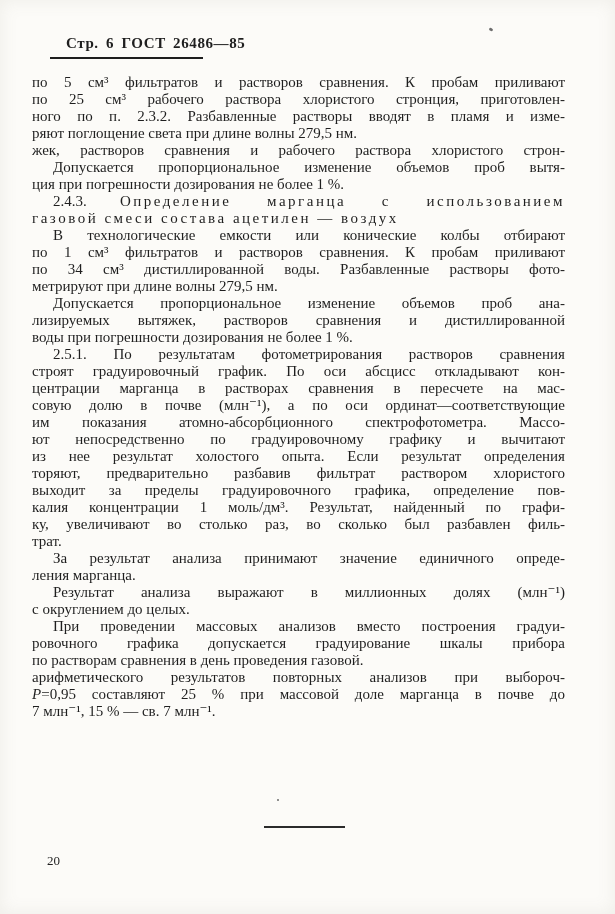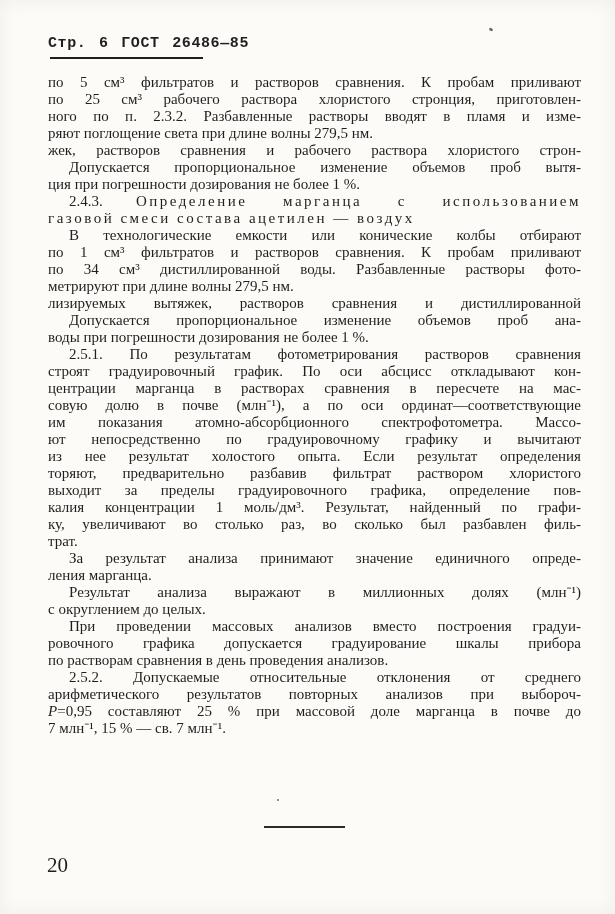--- a/index.html
+++ b/index.html
@@ -11,43 +11,42 @@
     position: relative;
     width: 615px;
     height: 914px;
     background: var(--paper, #fcfbf8);
     color: var(--ink, #1f1f1f);
     overflow: hidden;
     box-shadow: inset 0 0 18px rgba(120,115,100,0.10);
   }
   .running-header {
     position: absolute;
-    left: 48px;
+    left: 66px;
     top: 35px;
-    font-family: Liberation Mono, monospace;
+    font-family: Liberation Serif, serif;
     font-weight: 700;
     font-size: 15px;
     letter-spacing: 0.6px;
     word-spacing: 3px;
     white-space: nowrap;
   }
   .header-rule {
     position: absolute;
     left: 50px;
     top: 57px;
     width: 153px;
     height: 2px;
     background: #1e1e1e;
   }
   .doc-body {
     position: absolute;
-    left: 48px;
+    left: 32px;
     top: 74px;
     width: 533px;
-    font-family: Liberation Serif, serif;
   }
   .line {
     font-size: 15px;
     line-height: 17px;
     height: 17px;
     white-space: normal;
     overflow: visible;
   }
   .line.just {
     text-align: justify;
@@ -62,21 +61,21 @@
     left: 264px;
     top: 826px;
     width: 81px;
     height: 2px;
     background: #2b2b2b;
   }
   .page-number {
     position: absolute;
     left: 47px;
     top: 853px;
-    font-size: 21px;
+    font-size: 13px;
   }
   .speck {
     position: absolute;
     background: #6d6d6d;
     border-radius: 50%;
   }
   .speck-1 { left: 489px; top: 28px; width: 4px; height: 3px; transform: rotate(25deg); }
   .speck-2 { left: 277px; top: 799px; width: 2px; height: 2px; }
 </style>
 </head>
@@ -95,43 +94,42 @@
       <div class="line"><span>ряют поглощение света при длине волны 279,5 нм.</span></div>
       <div class="line just"><span>жек, растворов сравнения и рабочего раствора хлористого строн-</span></div>
       <div class="line just indent"><span>Допускается пропорциональное изменение объемов проб вытя-</span></div>
       <div class="line"><span>ция при погрешности дозирования не более 1 %.</span></div>
       <div class="line just indent"><span>2.4.3. </span><span class="spaced">Определение марганца с использованием</span></div>
       <div class="line"><span class="spaced">газовой смеси состава ацетилен — воздух</span></div>
       <div class="line just indent"><span>В технологические емкости или конические колбы отбирают</span></div>
       <div class="line just"><span>по 1 см³ фильтратов и растворов сравнения. К пробам приливают</span></div>
       <div class="line just"><span>по 34 см³ дистиллированной воды. Разбавленные растворы фото-</span></div>
       <div class="line"><span>метрируют при длине волны 279,5 нм.</span></div>
+      <div class="line just indent"><span>Допускается пропорциональное изменение объемов проб ана-</span></div>
       <div class="line just"><span>лизируемых вытяжек, растворов сравнения и дистиллированной</span></div>
-      <div class="line just indent"><span>Допускается пропорциональное изменение объемов проб ана-</span></div>
       <div class="line"><span>воды при погрешности дозирования не более 1 %.</span></div>
       <div class="line just indent"><span>2.5.1. По результатам фотометрирования растворов сравнения</span></div>
       <div class="line just"><span>строят градуировочный график. По оси абсцисс откладывают кон-</span></div>
       <div class="line just"><span>центрации марганца в растворах сравнения в пересчете на мас-</span></div>
       <div class="line just"><span>совую долю в почве (млн⁻¹), а по оси ординат—соответствующие</span></div>
       <div class="line just"><span>им показания атомно-абсорбционного спектрофотометра. Массо-</span></div>
       <div class="line just"><span>ют непосредственно по градуировочному графику и вычитают</span></div>
       <div class="line just"><span>из нее результат холостого опыта. Если результат определения</span></div>
       <div class="line just"><span>торяют, предварительно разбавив фильтрат раствором хлористого</span></div>
       <div class="line just"><span>выходит за пределы градуировочного графика, определение пов-</span></div>
       <div class="line just"><span>калия концентрации 1 моль/дм³. Результат, найденный по графи-</span></div>
       <div class="line just"><span>ку, увеличивают во столько раз, во сколько был разбавлен филь-</span></div>
       <div class="line"><span>трат.</span></div>
       <div class="line just indent"><span>За результат анализа принимают значение единичного опреде-</span></div>
       <div class="line"><span>ления марганца.</span></div>
       <div class="line just indent"><span>Результат анализа выражают в миллионных долях (млн⁻¹)</span></div>
       <div class="line"><span>с округлением до целых.</span></div>
       <div class="line just indent"><span>При проведении массовых анализов вместо построения градуи-</span></div>
       <div class="line just"><span>ровочного графика допускается градуирование шкалы прибора</span></div>
-      <div class="line"><span>по растворам сравнения в день проведения анализов.</span></div>
-      <div class="line just indent"><span>2.5.2. Допускаемые относительные отклонения от среднего</span></div>
+      <div class="line"><span>по растворам сравнения в день проведения газовой.</span></div>
       <div class="line just"><span>арифметического результатов повторных анализов при выбороч-</span></div>
       <div class="line just"><span class="italic">Р</span><span>=0,95 составляют 25 % при массовой доле марганца в почве до</span></div>
       <div class="line"><span>7 млн⁻¹, 15 % — св. 7 млн⁻¹.</span></div>
     </div>
 
   <div class="section-divider"></div>
 
   <div class="page-number">20</div>
 
   <div class="speck speck-1"></div>

